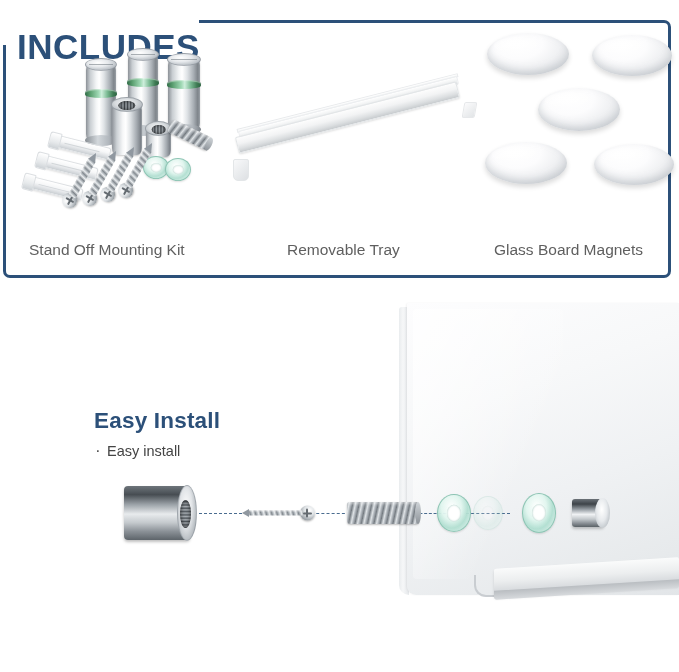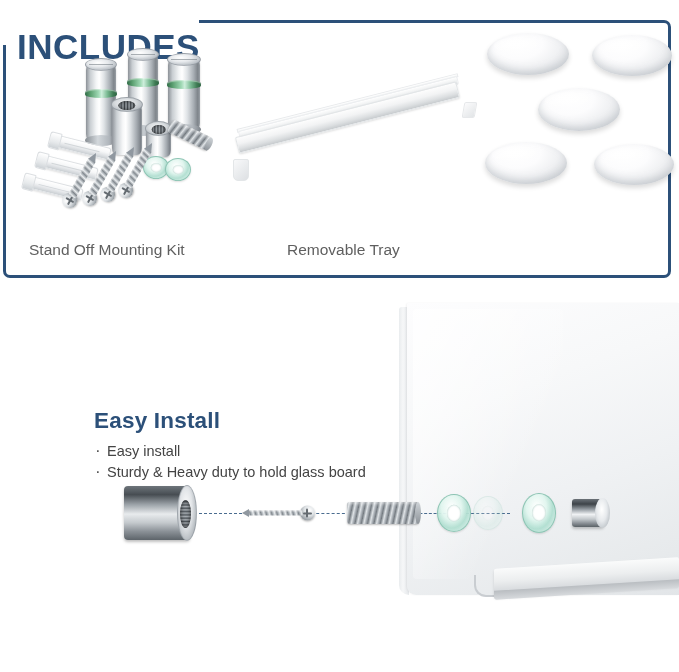--- a/index.html
+++ b/index.html
@@ -404,20 +404,21 @@
       <div class="magnet" style="left:8px;top:8px;width:82px;height:42px;"></div>
       <div class="magnet" style="left:113px;top:10px;width:80px;height:41px;"></div>
       <div class="magnet" style="left:59px;top:63px;width:82px;height:43px;"></div>
       <div class="magnet" style="left:6px;top:117px;width:82px;height:42px;"></div>
       <div class="magnet" style="left:115px;top:119px;width:80px;height:41px;"></div>
     </div>
 
     <div class="captions">
       <div class="caption" id="caption-standoff">Stand Off Mounting Kit</div>
       <div class="caption" id="caption-tray">Removable Tray</div>
+      <div class="caption" id="caption-magnets">Glass Board Magnets</div>
     </div>
   </section>
 
   <section>
 
     <div id="glass-board">
       <div class="gb-edge"></div>
       <div class="gb-face"></div>
       <div class="gb-gloss"></div>
       <div class="gb-foot"></div>
@@ -453,19 +454,18 @@
 
       <div class="cap" style="left:462px;top:16px;width:32px;height:28px;">
         <div class="cap-face"></div>
       </div>
     </div>
 
     <div id="easy-install">
       <h2 id="easy-install-title">Easy Install</h2>
       <ul class="bullets">
         <li>Easy install</li>
-        <li>Sturdy &amp; Heavy duty to hold glass board</li>
       </ul>
     </div>
   </section>
 
 
 </div>
 
 </body></html>

